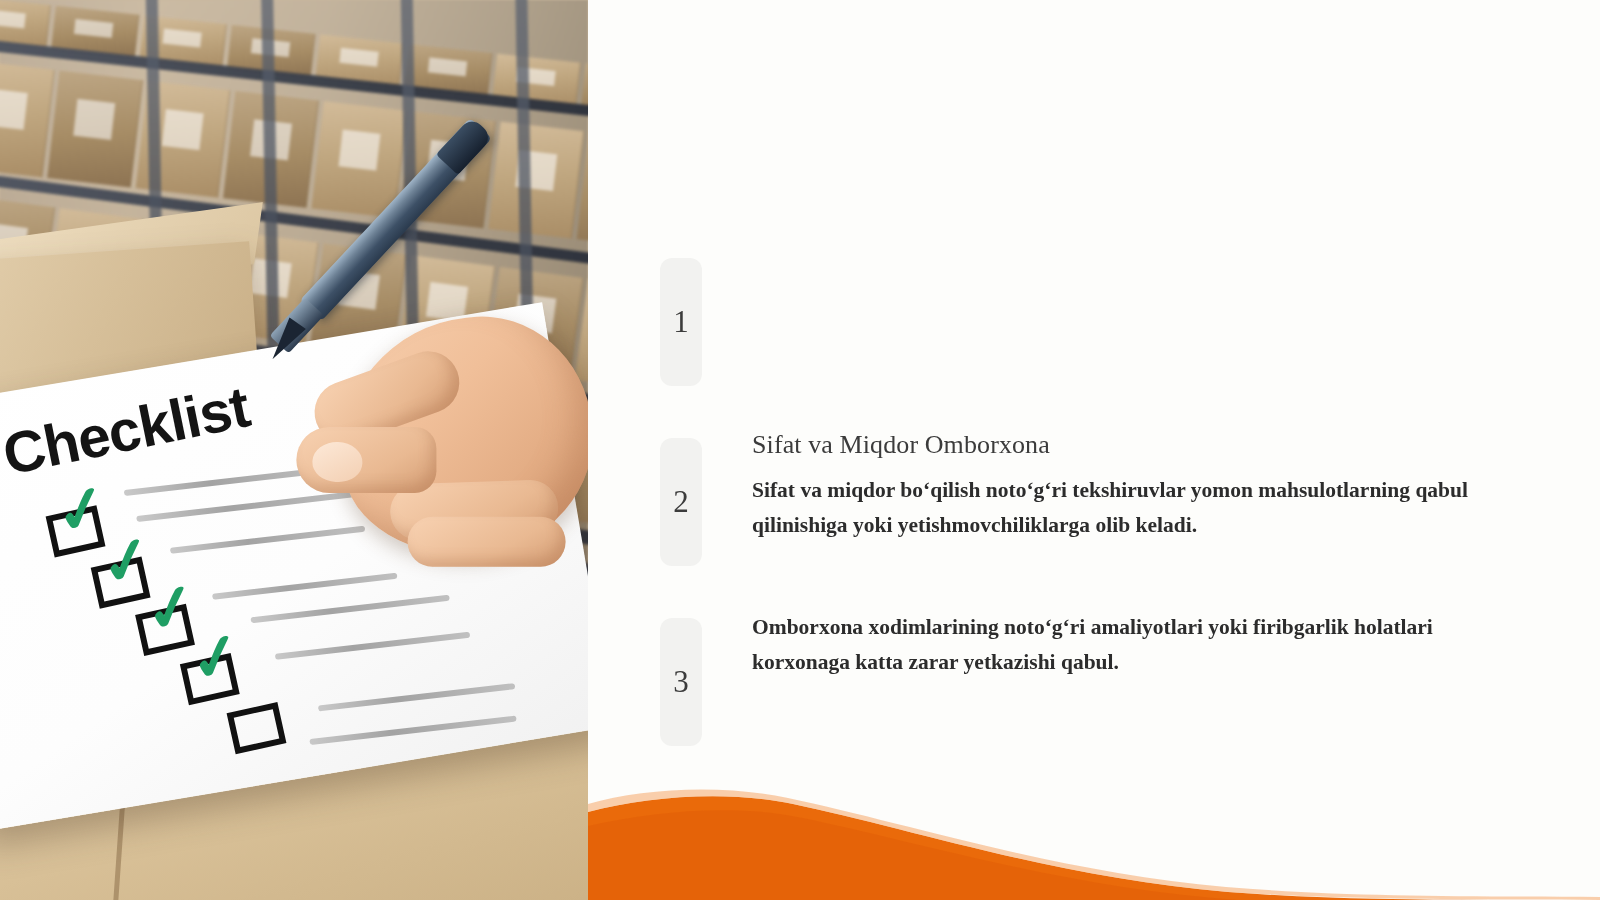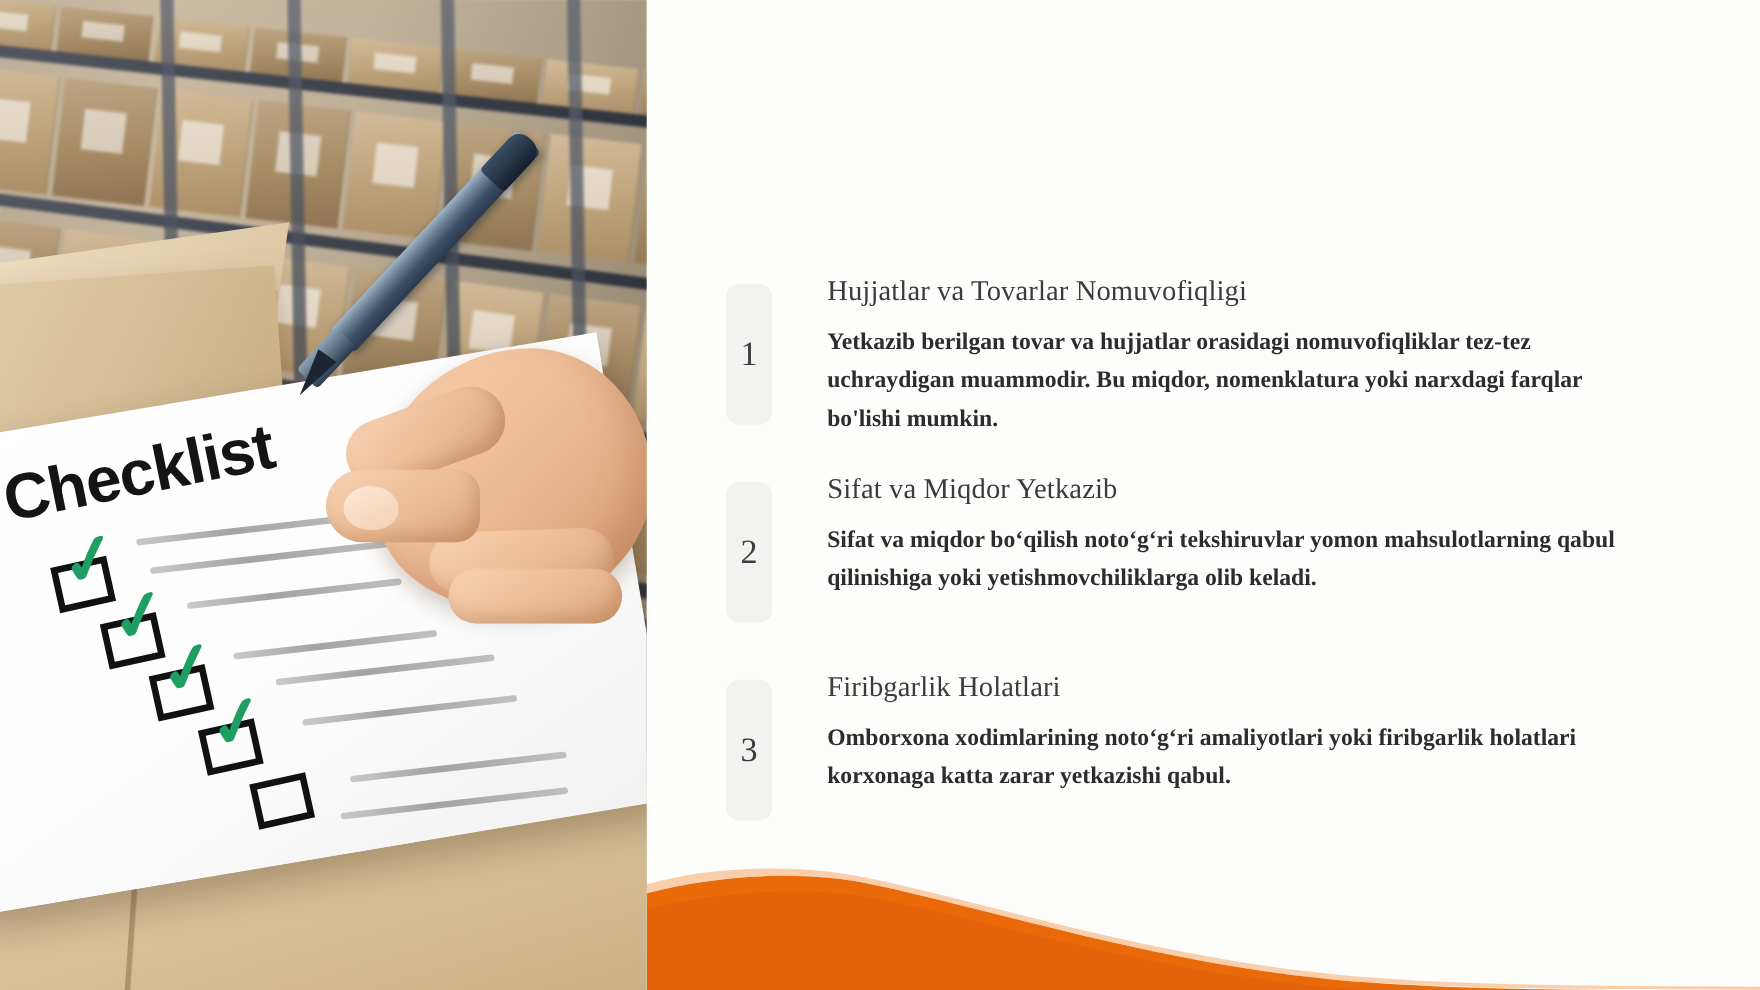--- a/index.html
+++ b/index.html
@@ -409,40 +409,35 @@
   </div>
 
   <div class="content">
 
 
     <div class="list">
 
       <div class="item">
         <div class="badge"></div>
         <div class="num">1</div>
-        <div class="item-body">
-          <div class="sub">Hujjatlar va Tovarlar Nomuvofiqligi</div>
-          <div class="desc">Yetkazib berilgan tovar va hujjatlar orasidagi nomuvofiqliklar tez-tez uchraydigan muammodir. Bu miqdor, nomenklatura yoki narxdagi farqlar bo'lishi mumkin.</div>
-        </div>
       </div>
 
       <div class="item">
         <div class="badge"></div>
         <div class="num">2</div>
         <div class="item-body">
-          <div class="sub">Sifat va Miqdor Yetkazib</div>
+          <div class="sub">Sifat va Miqdor Omborxona</div>
           <div class="desc">Sifat va miqdor bo‘qilish noto‘g‘ri tekshiruvlar yomon mahsulotlarning qabul qilinishiga yoki yetishmovchiliklarga olib keladi.</div>
         </div>
       </div>
 
       <div class="item">
         <div class="badge"></div>
         <div class="num">3</div>
         <div class="item-body">
-          <div class="sub">Firibgarlik Holatlari</div>
           <div class="desc">Omborxona xodimlarining noto‘g‘ri amaliyotlari yoki firibgarlik holatlari korxonaga katta zarar yetkazishi qabul.</div>
         </div>
       </div>
 
     </div>
 
     <svg class="wave" viewBox="0 0 1013 140" preserveAspectRatio="none">
       <path d="M0,52 C60,36 140,30 205,44 C320,68 470,118 640,132 C760,141 870,140 1013,140 L1013,140 L0,140 Z" fill="#EA6A0A"></path>
       <path d="M0,44 C55,28 135,24 200,38 C315,62 468,112 638,127 C758,137 868,136 1013,137 L1013,140 C870,139 760,140 640,132 C470,118 320,68 205,44 C140,30 60,36 0,52 Z" fill="#F6A86A" opacity="0.55"></path>
       <path d="M0,66 C70,50 150,44 215,58 C330,82 480,128 650,140 L0,140 Z" fill="#E05A06" opacity="0.45"></path>

